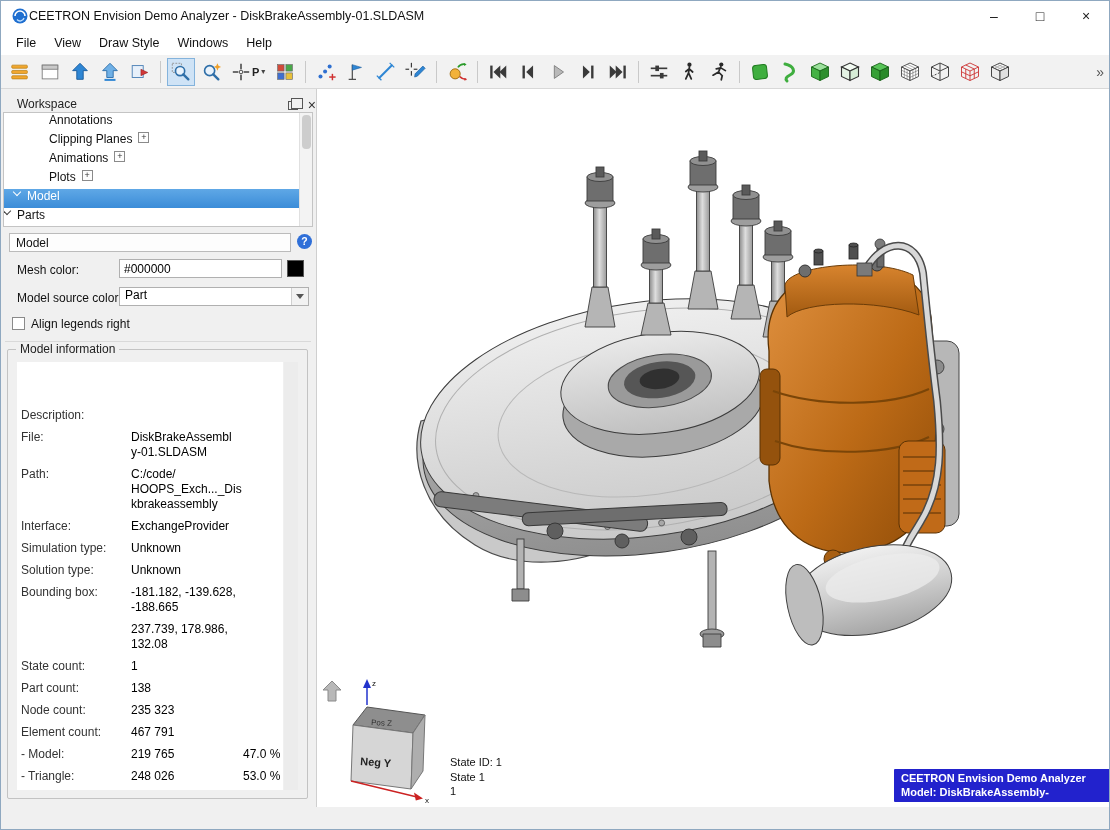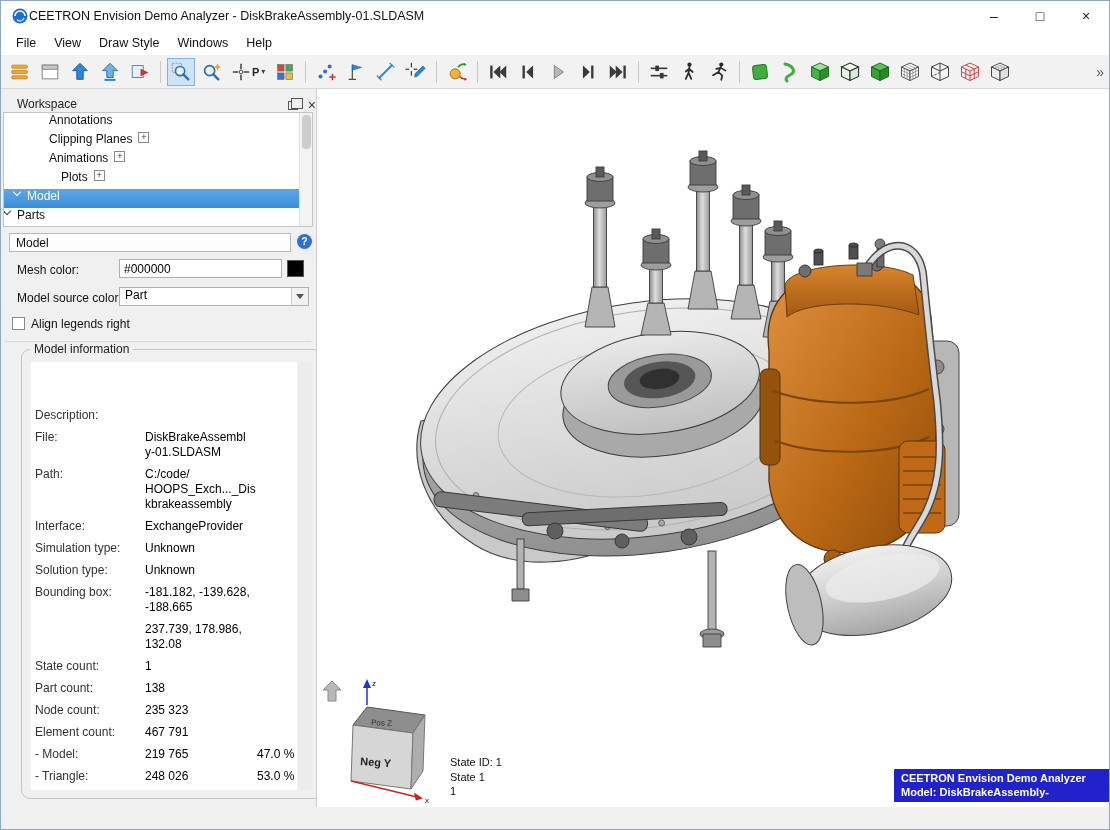--- a/index.html
+++ b/index.html
@@ -42,21 +42,21 @@
 .help-btn{position:absolute;top:145px;left:296px;width:15px;height:15px;border-radius:50%;background:#2f6fd8;color:#fff;font-size:10.5px;font-weight:bold;text-align:center;line-height:15px}
 .flabel{position:absolute;font-size:12px;color:#111;white-space:nowrap}
 .mesh-input{position:absolute;top:170px;left:118px;width:163px;height:19px;border:1px solid #b0b0b0;font-size:12px;font-family:"Liberation Sans",sans-serif;padding:1px 4px;background:#fff}
 .swatch{position:absolute;top:171px;left:286px;width:17px;height:17px;background:#000;border:1px solid #555}
 .combo{position:absolute;top:198px;left:118px;width:190px;height:19px;border:1px solid #b0b0b0;background:#fff;display:flex;}
 .combo-text{font-size:12px;padding-left:5px;flex:1}
 .combo-btn{width:17px;height:100%;display:flex;align-items:center;justify-content:center;border-left:1px solid #d0d0d0;background:#f2f2f2}
 .combo-arrow{width:0;height:0;border-left:4px solid transparent;border-right:4px solid transparent;border-top:5px solid #555}
 .checkbox{position:absolute;top:228px;left:11px;width:13px;height:13px;border:1px solid #8a8a8a;background:#fff}
 .sep-line{position:absolute;top:252px;left:4px;width:306px;border-top:1px solid #d9d9d9}
-.groupbox{position:absolute;top:260px;left:20px;width:301px;height:450px;border:1px solid #c3c3c3;border-radius:9px}
+.groupbox{position:absolute;top:260px;left:6px;width:301px;height:450px;border:1px solid #c3c3c3;border-radius:2px}
 .gb-title{position:absolute;top:-8px;left:8px;background:#f0f0f0;padding:0 4px;font-size:12px;color:#222}
 .info-area{position:absolute;top:12px;left:9px;width:266px;height:428px;background:#fff;overflow:hidden;padding:46px 0 0 4px}
 .info-track{position:absolute;top:12px;left:276px;width:14px;height:428px;background:#ececec}
 .irow{display:flex;font-size:12px;line-height:15px;margin-bottom:7px}
 .il{width:110px;color:#333;flex:none}
 .iv{width:112px;color:#000;white-space:pre-line;flex:none}
 .ip{color:#000}
 
 .viewport{position:absolute;top:88px;left:316px;width:794px;height:718px;background:#fff}
 svg.scene{position:absolute;left:0;top:0}
@@ -381,21 +381,21 @@
           <span>Annotations</span>
         </div>
       <div class="trow" style="padding-left:45px">
           <span>Clipping Planes</span>
           <span class="plusbox">+</span>
         </div>
       <div class="trow" style="padding-left:45px">
           <span>Animations</span>
           <span class="plusbox">+</span>
         </div>
-      <div class="trow" style="padding-left:57px">
+      <div class="trow" style="padding-left:45px">
           <span>Plots</span>
           <span class="plusbox">+</span>
         </div>
       <div class="trow sel" style="padding-left:10px">
           <span class="chev"></span>
           <span>Model</span>
         </div>
       <div class="trow" style="">
           <span class="chev"></span>
           <span>Parts</span>

